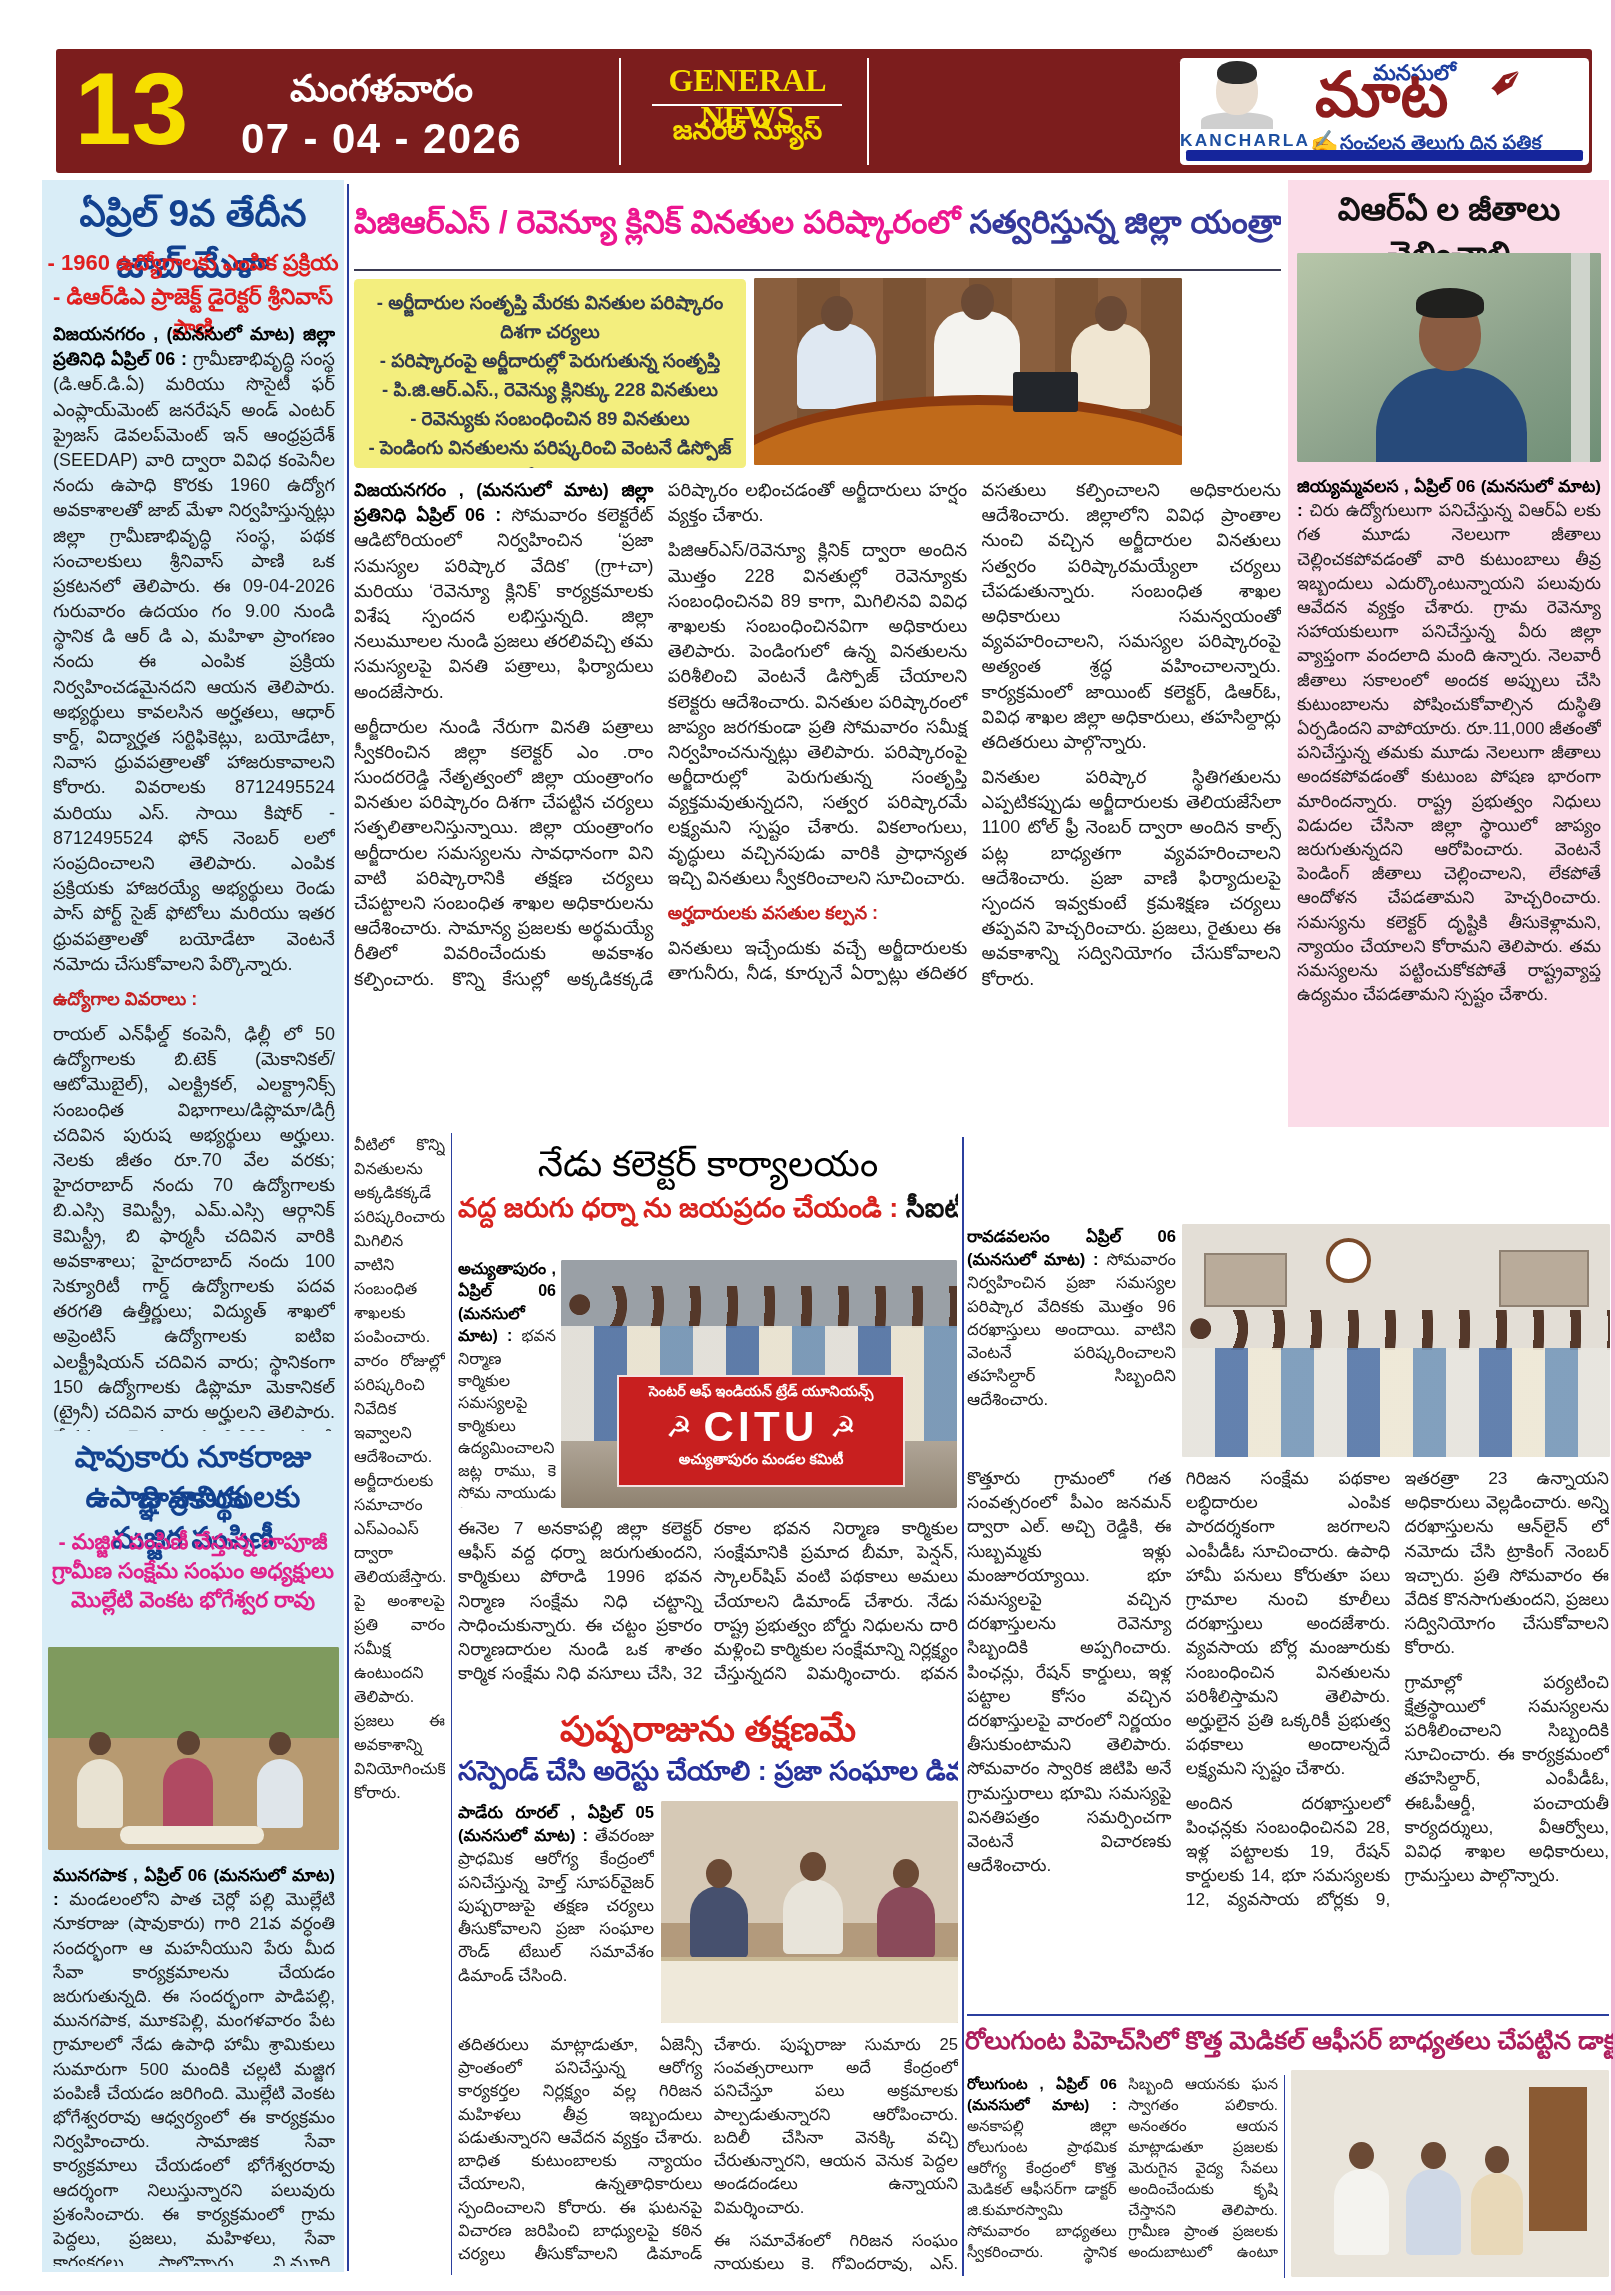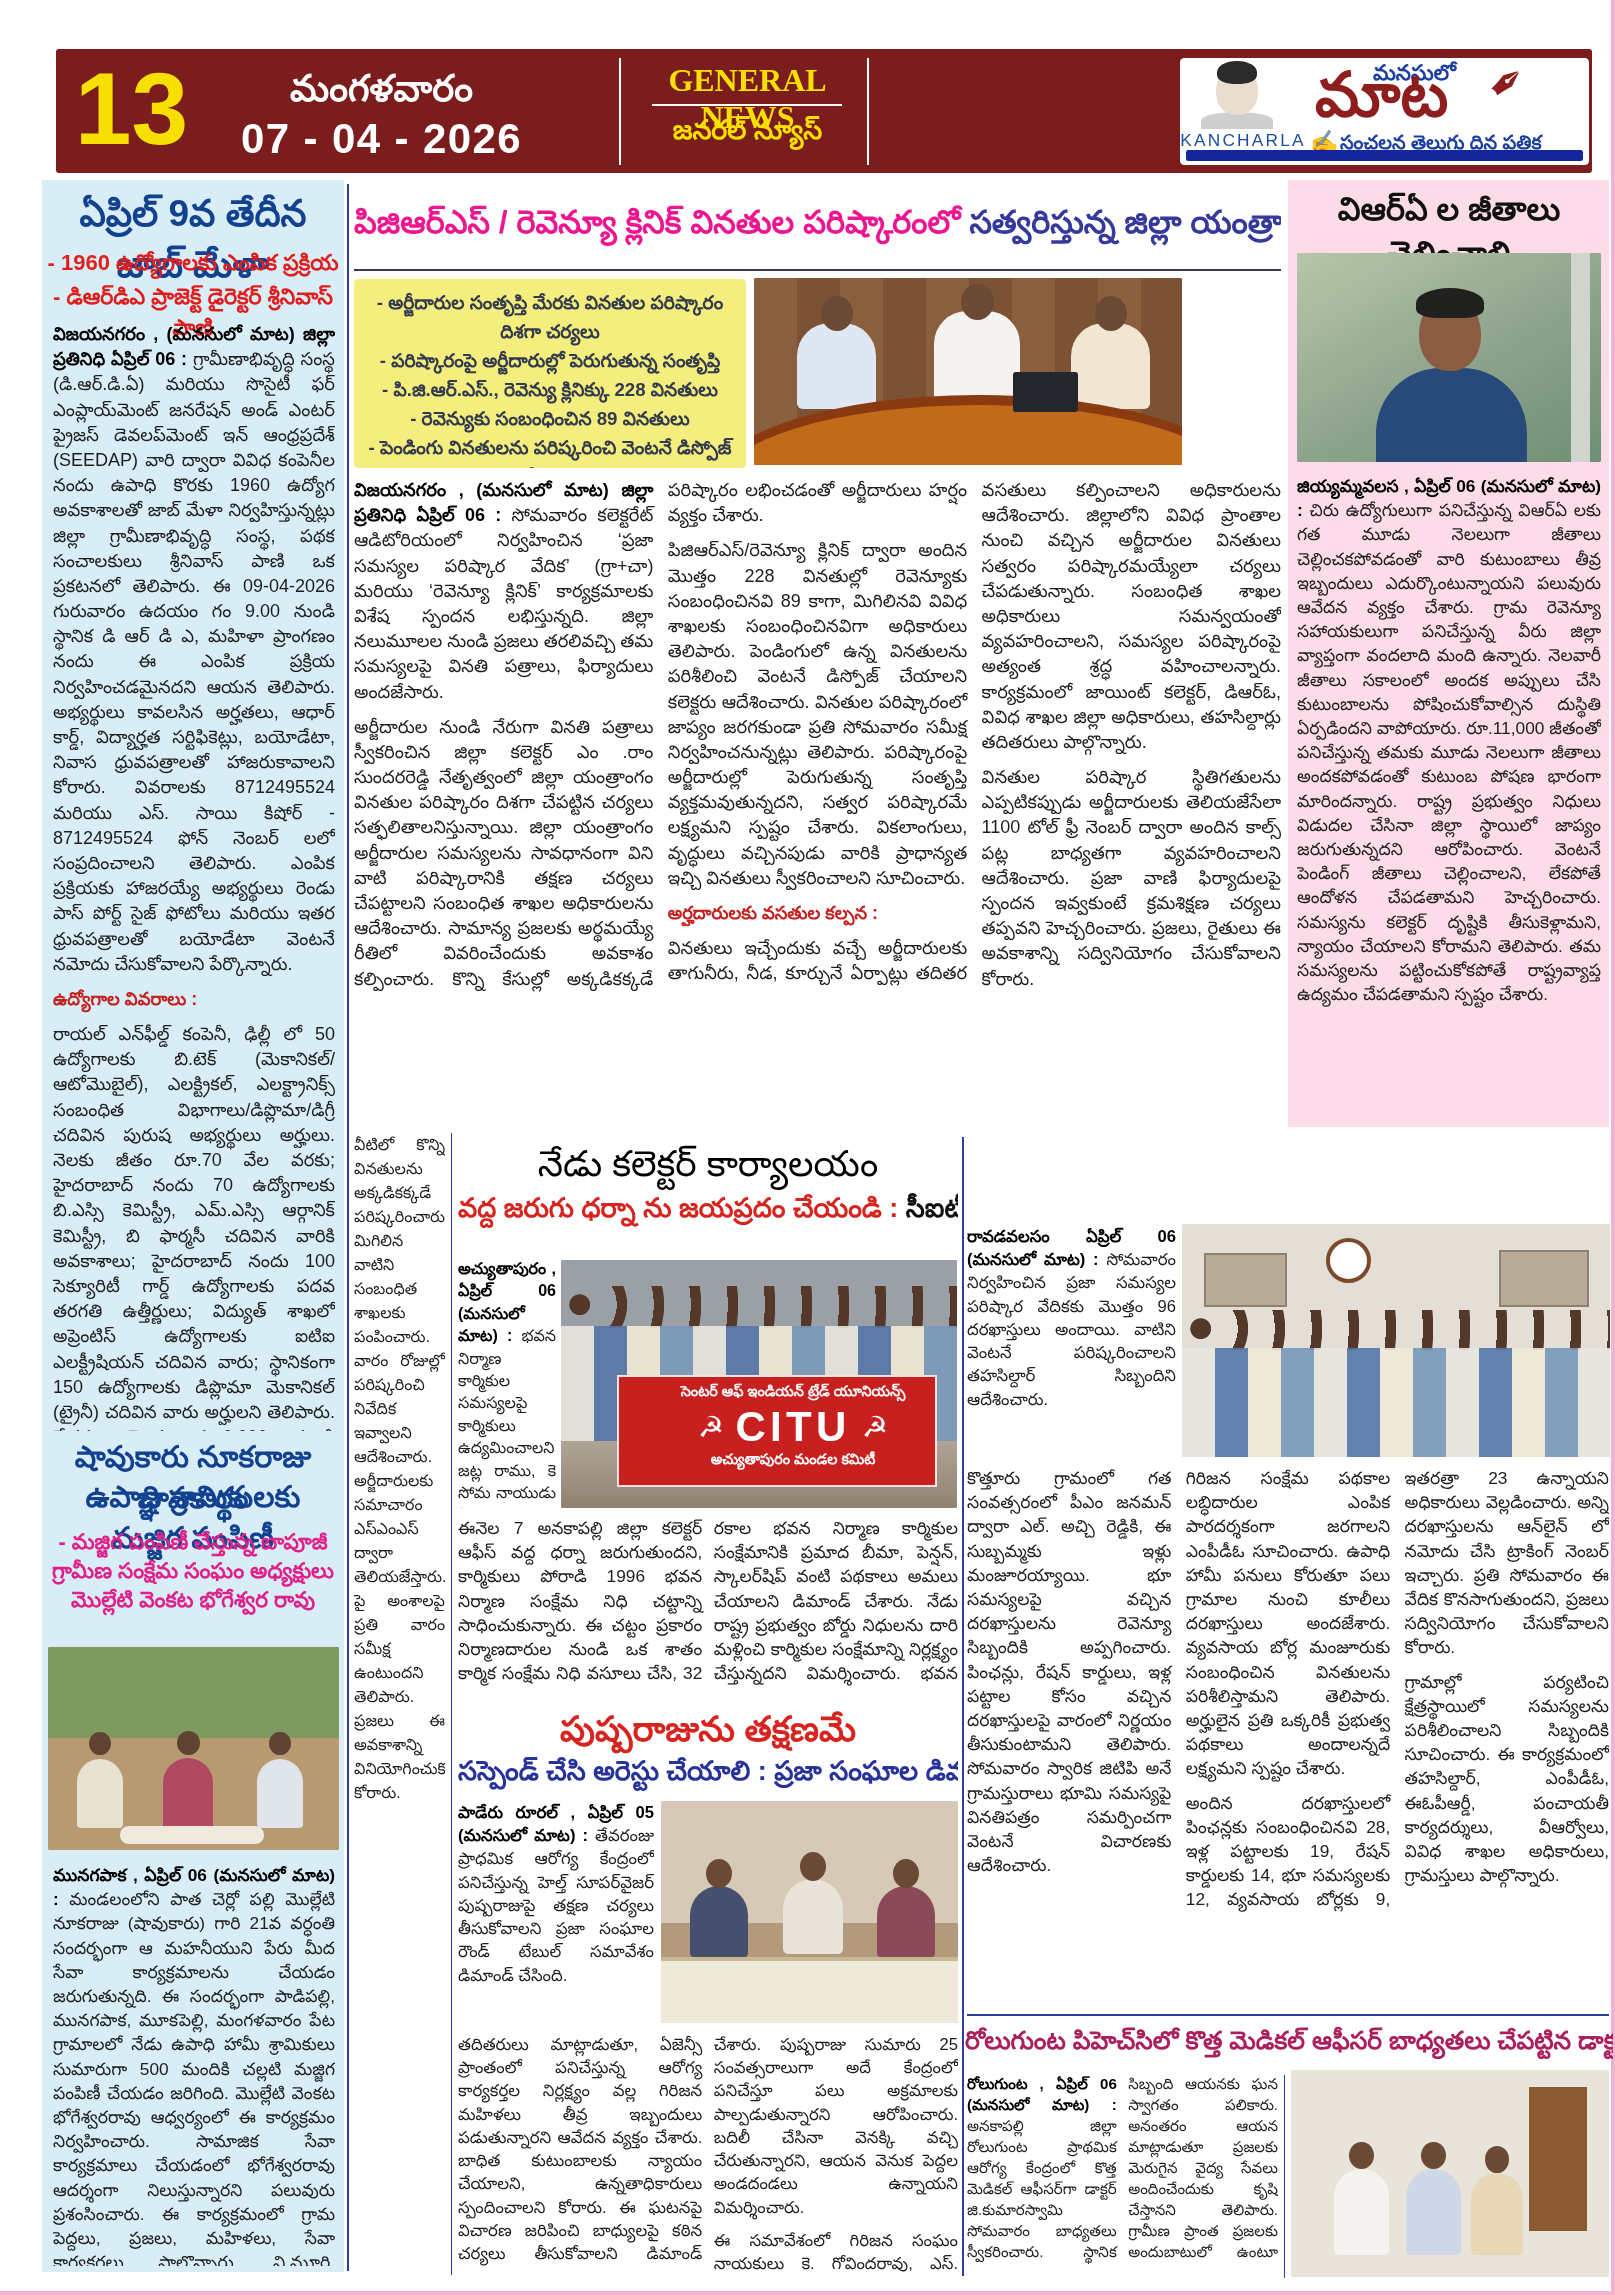--- a/index.html
+++ b/index.html
@@ -20,21 +20,21 @@
   .hdr{background:#7c1d1d;border-radius:2.9px;}
   .pgnum{color:#f7df00;font-weight:900;font-size:102px;line-height:108px;}
   .hdr-day{color:#fff;font-weight:bold;font-size:37px;}
   .hdr-date{color:#fff;font-weight:bold;font-size:42px;letter-spacing:1.4px;}
   .gn-en{color:#f7df00;font-family:"Liberation Serif",serif;font-weight:bold;font-size:32px;}
   .gn-te{color:#f7df00;font-weight:bold;font-size:27px;}
   .logo-box{background:#ffffff;border-radius:4.3px;overflow:hidden;}
   .p-head{width:42px;height:49px;border-radius:50% 50% 45% 45%;background:#e9ddd0;margin:5.8px auto 0;position:relative;}
   .p-hair{position:absolute;top:-4.3px;left:1.4px;right:1.4px;height:23px;border-radius:50% 50% 40% 40%;background:#2b2b2b;}
   .p-sh{width:72px;height:17.3px;background:#cfcfcf;border-radius:50% 50% 0 0;margin:-2.9px auto 0;}
-  .kancharla{color:#1d4fa0;font-weight:normal;font-size:17.3px;letter-spacing:2.2px;}
+  .kancharla{color:#1d4fa0;font-weight:bold;font-size:17.3px;letter-spacing:2.2px;}
   .logo-tag{color:#1d3fa0;font-weight:bold;font-size:21.6px;}
   .logo-title{color:#8e1d1d;font-weight:700;font-size:62px;line-height:1;}
   .logo-sub{color:#1d3fa0;font-weight:bold;font-size:19.4px;}
   .logo-bar{position:absolute;left:5.8px;right:5.8px;bottom:4.3px;height:11.5px;background:#15259b;border-radius:2.2px;}
   
   .ph{position:absolute;overflow:hidden;border-radius:1.4px;}
   .fig{position:absolute;border-radius:33px 33px 5.8px 5.8px;}
   .hd{border-radius:50%;margin:-27px auto 0;}
   .banner{position:absolute;background:#c81f1f;border:2.2px solid #f3e2e2;color:#fff;text-align:center;}
   .crowd-heads{background:repeating-radial-gradient(circle at 18.7px 18.7px,#54382a 0 10px,rgba(0,0,0,0) 10.8px 37px);}
@@ -153,21 +153,21 @@
   <div class="abs ctr nowrap" style="left:458px;top:1193px;width:500px;font-size:27px;font-weight:bold;">
     <span style="color:#d8241f;">వద్ద జరుగు ధర్నా ను జయప్రదం చేయండి : </span><span style="color:#111;">సీఐటీయూ</span>
   </div>
   <div class="abs bodytxt" style="left:458px;top:1258px;width:98px;height:250px;font-size:16px;">
     <p><span class="dl">అచ్యుతాపురం , ఏప్రిల్ 06 (మనసులో మాట) : </span><span>భవన నిర్మాణ కార్మికుల సమస్యలపై కార్మికులు ఉద్యమించాలని జట్ల రాము, కె సోమ నాయుడు పిలుపునిచ్చారు.</span></p>
   </div>
 
   <div class="ph" style="left:561px;top:1260px;width:396px;height:248px;background:linear-gradient(180deg,#9aa0a6 0 28%,#b0a698 28% 72%,#8f8270 100%);">
     <div class="abs crowd-heads" style="left:0;top:26px;width:100%;height:42px;"></div>
     <div class="abs crowd-bodies" style="left:0;top:66px;width:100%;height:115px;"></div>
-    <div class="banner" style="left:56px;top:115px;width:284px;height:108px;padding-left:32px;">
+    <div class="banner" style="left:56px;top:115px;width:284px;height:108px;">
       <div style="font-size:14.4px;margin-top:5.8px;font-weight:bold;">సెంటర్ ఆఫ్ ఇండియన్ ట్రేడ్ యూనియన్స్</div>
       <div style="display:flex;align-items:center;justify-content:center;gap:11.5px;">
         <span style="font-size:29px;">☭</span>
         <span style="font-size:42px;font-weight:900;letter-spacing:4.3px;">CITU</span>
         <span style="font-size:29px;">☭</span>
       </div>
       <div style="font-size:14.4px;font-weight:bold;">అచ్యుతాపురం మండల కమిటీ</div>
     </div>
   </div>
 

